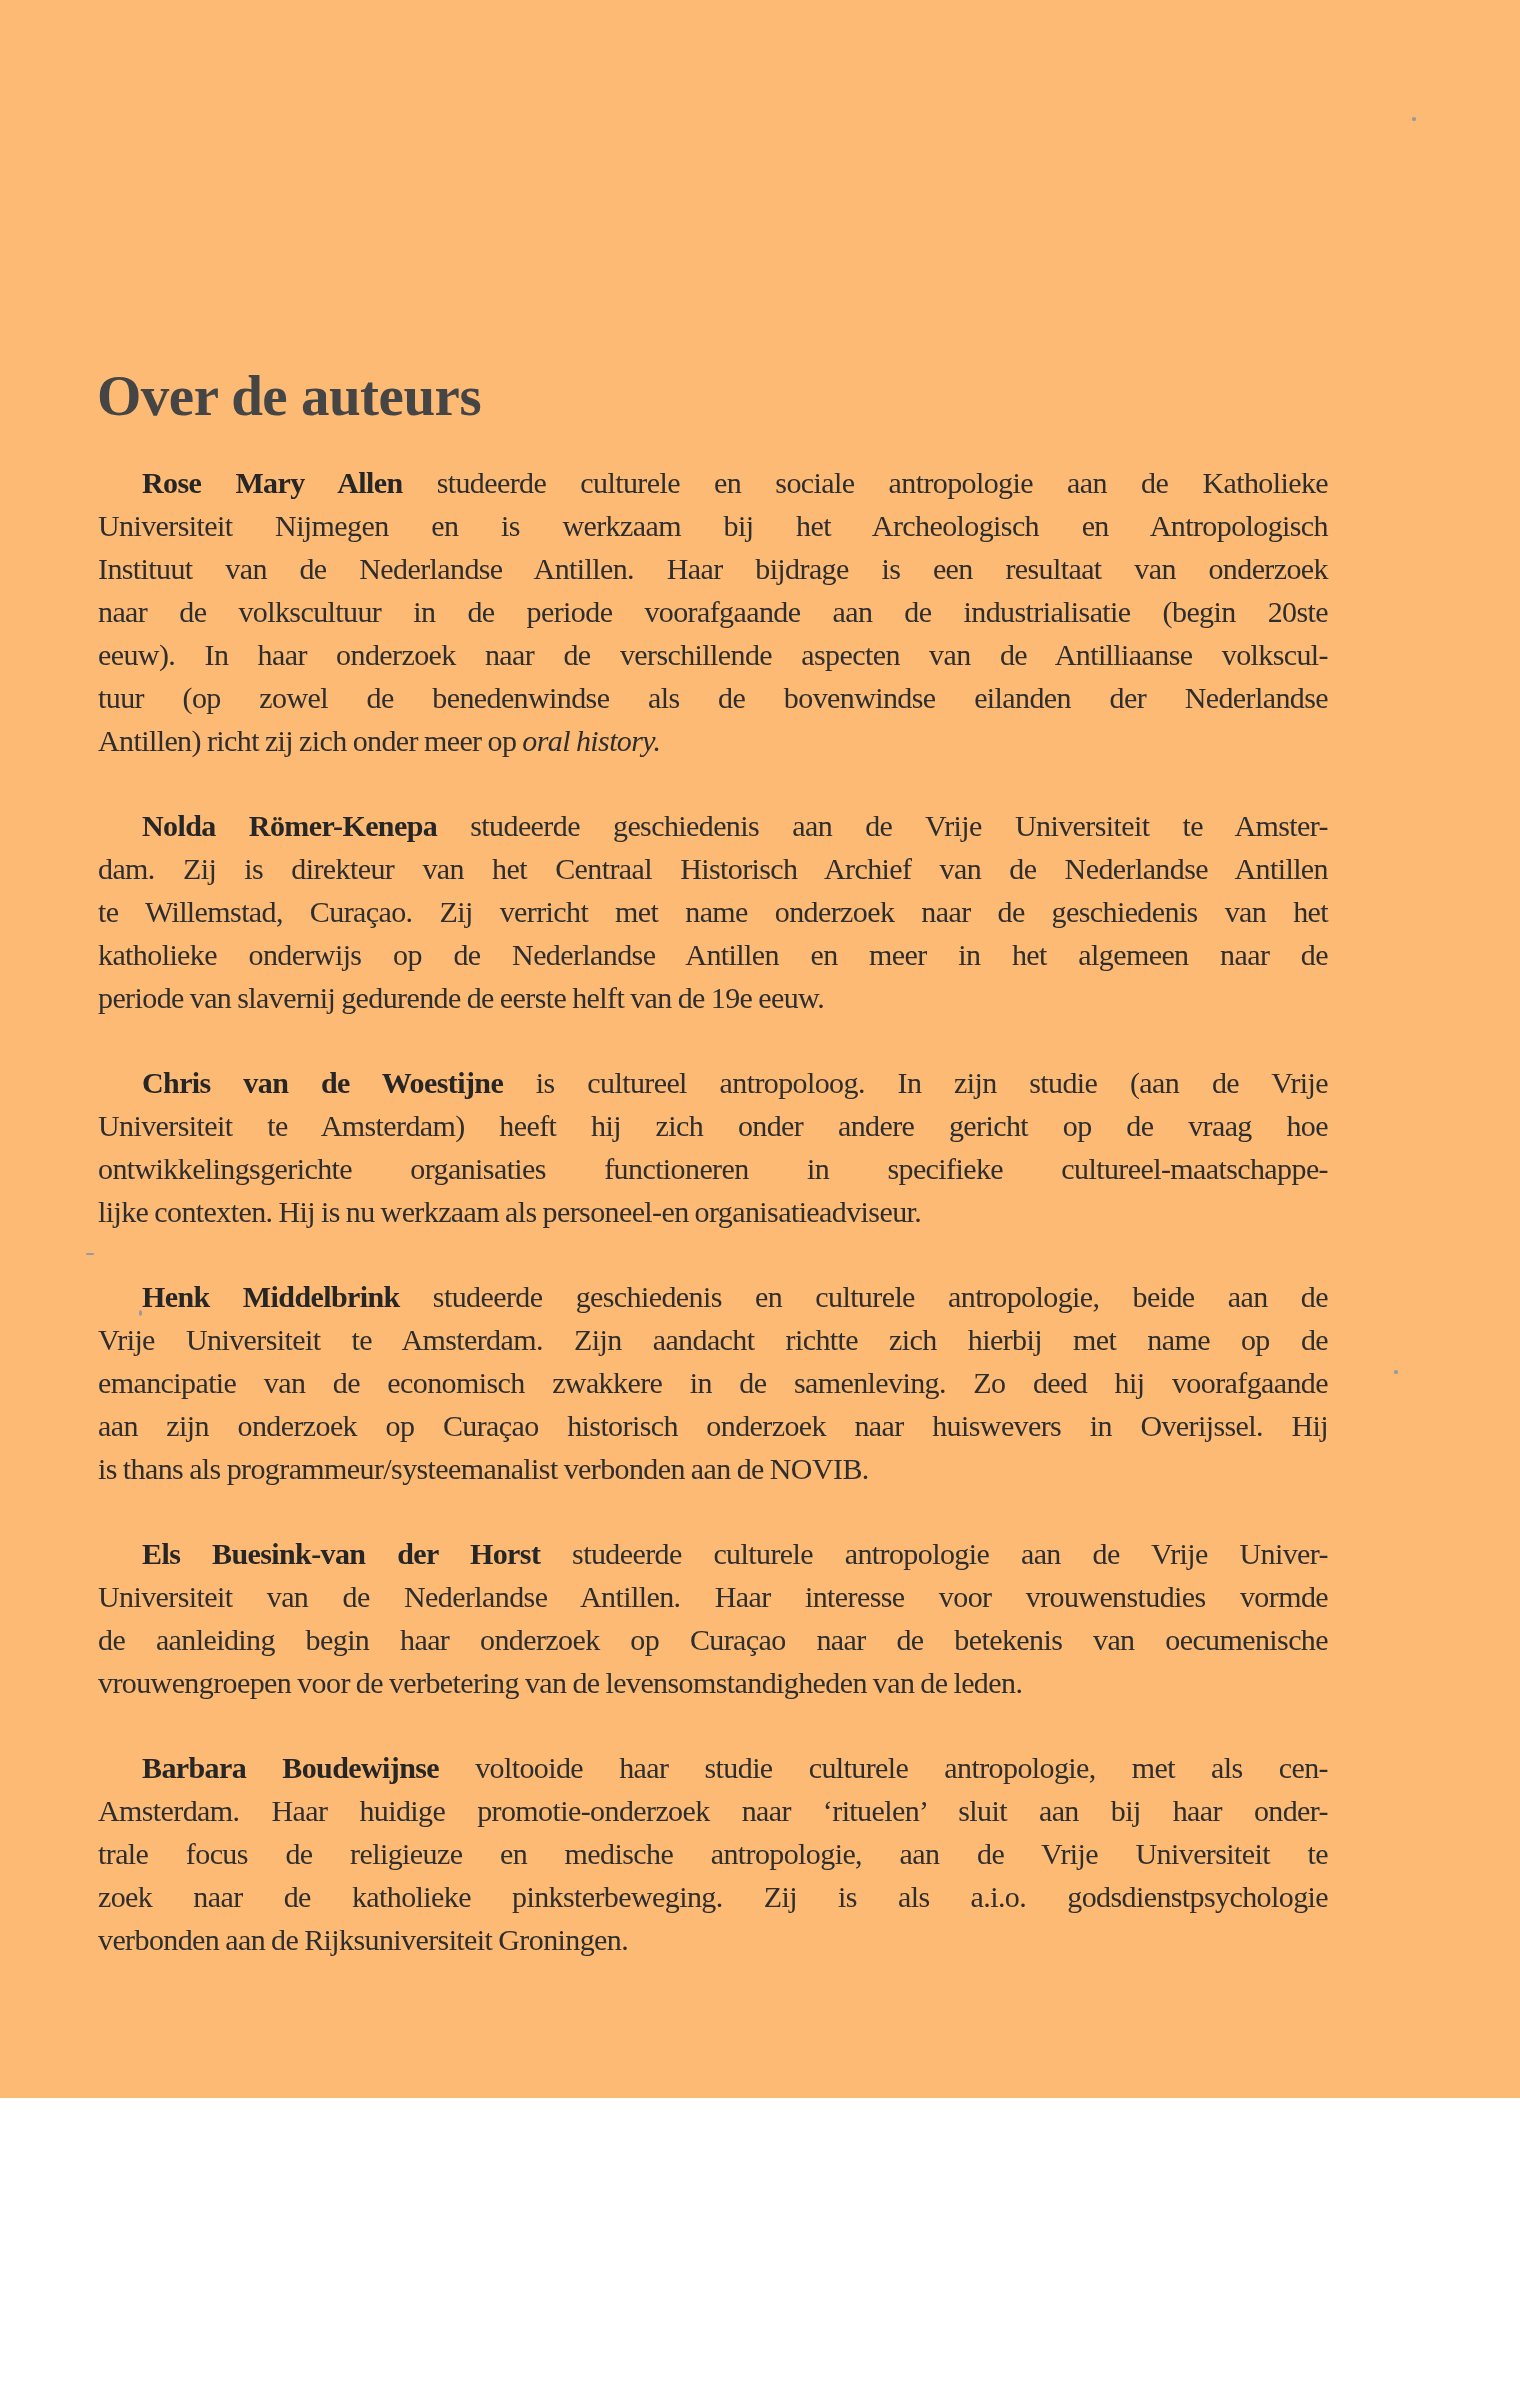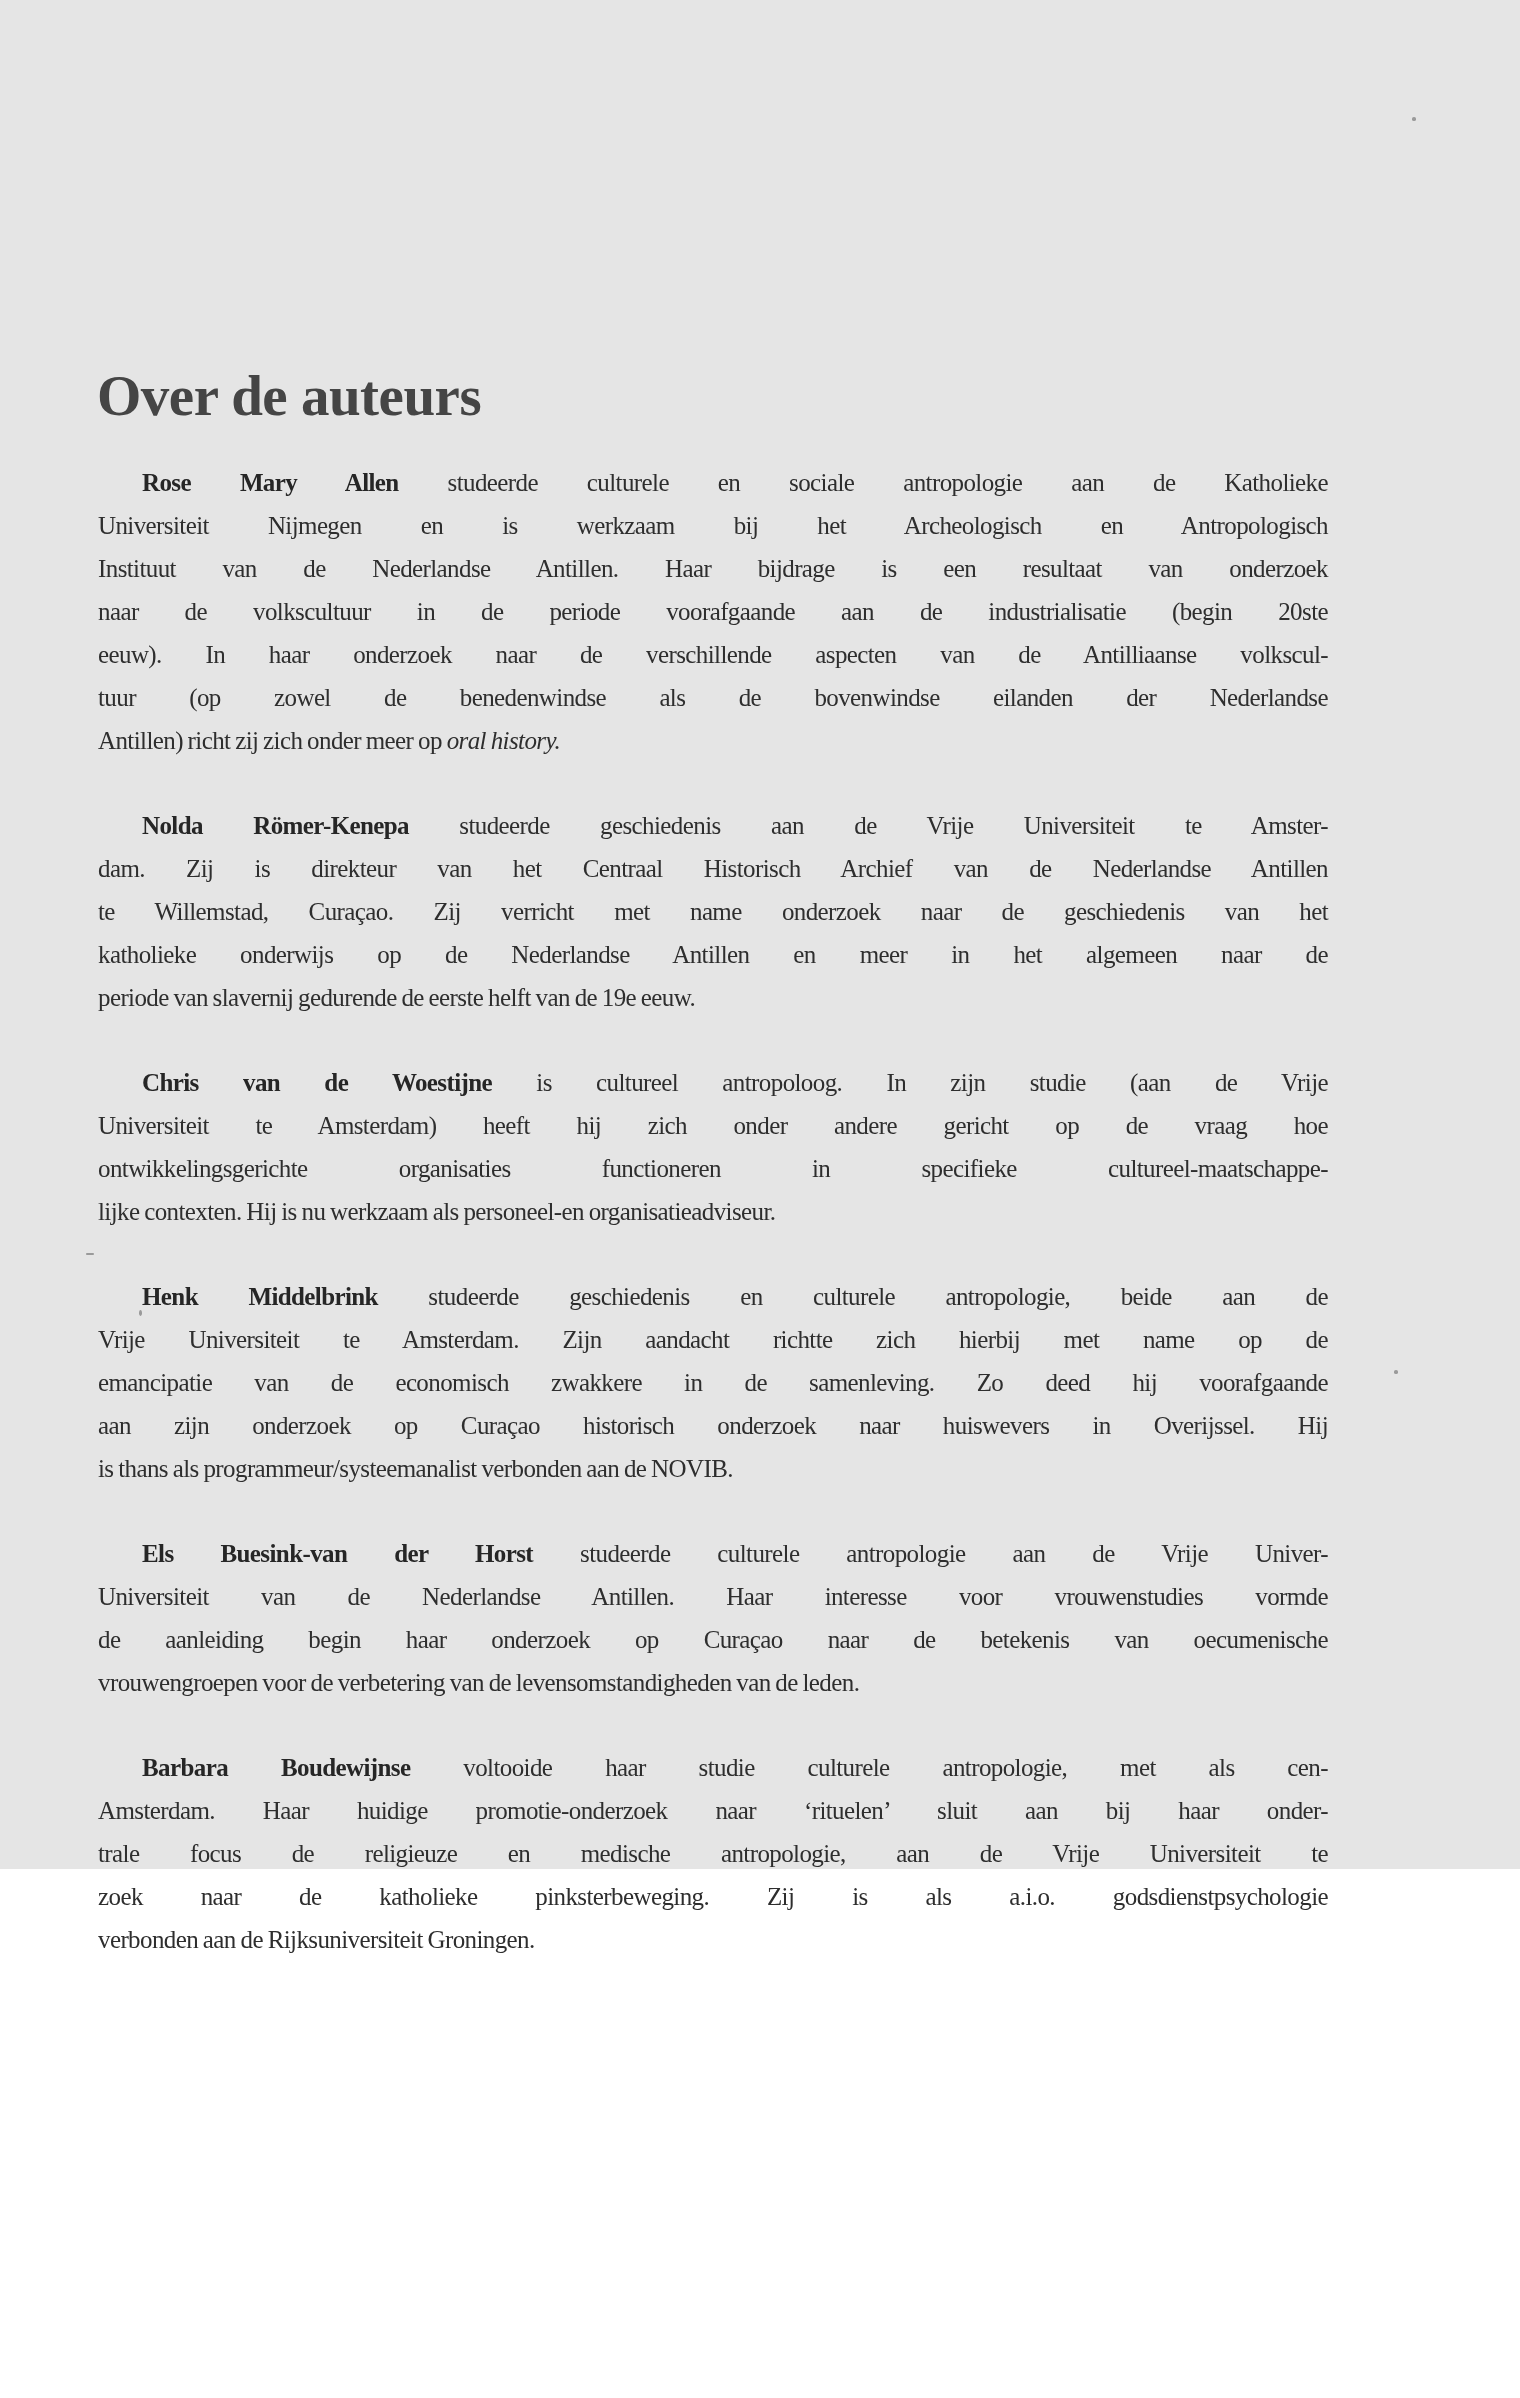--- a/index.html
+++ b/index.html
@@ -12,22 +12,22 @@
       height: 2399px;
       position: relative;
       overflow: hidden;
       font-family: "Liberation Serif", "DejaVu Serif", serif;
       color: #2e2e2e;
     }
     .page {
       position: absolute;
       left: 0; top: 0;
       width: 1521px;
-      height: 1869px;
-      background: #e5e5e5;
+      height: 2098px;
+      background: #fdba74;
       text-decoration: underline;
     }
     .heading {
       position: absolute;
       left: 97px;
       top: 360px;
       margin: 0;
       font-family: "Liberation Serif", "DejaVu Serif", serif;
       font-weight: bold;
       font-size: 57px;
@@ -42,21 +42,21 @@
       top: 461px;
       width: 1230px;
     }
     .bio {
       margin: 0 0 42px 0;
     }
     .line {
       display: block;
       height: 43px;
       line-height: 43px;
-      font-size: 25px;
+      font-size: 30px;
       text-align: justify;
       text-align-last: justify;
       white-space: nowrap;
       overflow: visible;
       letter-spacing: -0.6px;
       word-spacing: -0.9px;
     }
     .line.last {
       text-align: center;
       text-align-last: left;

